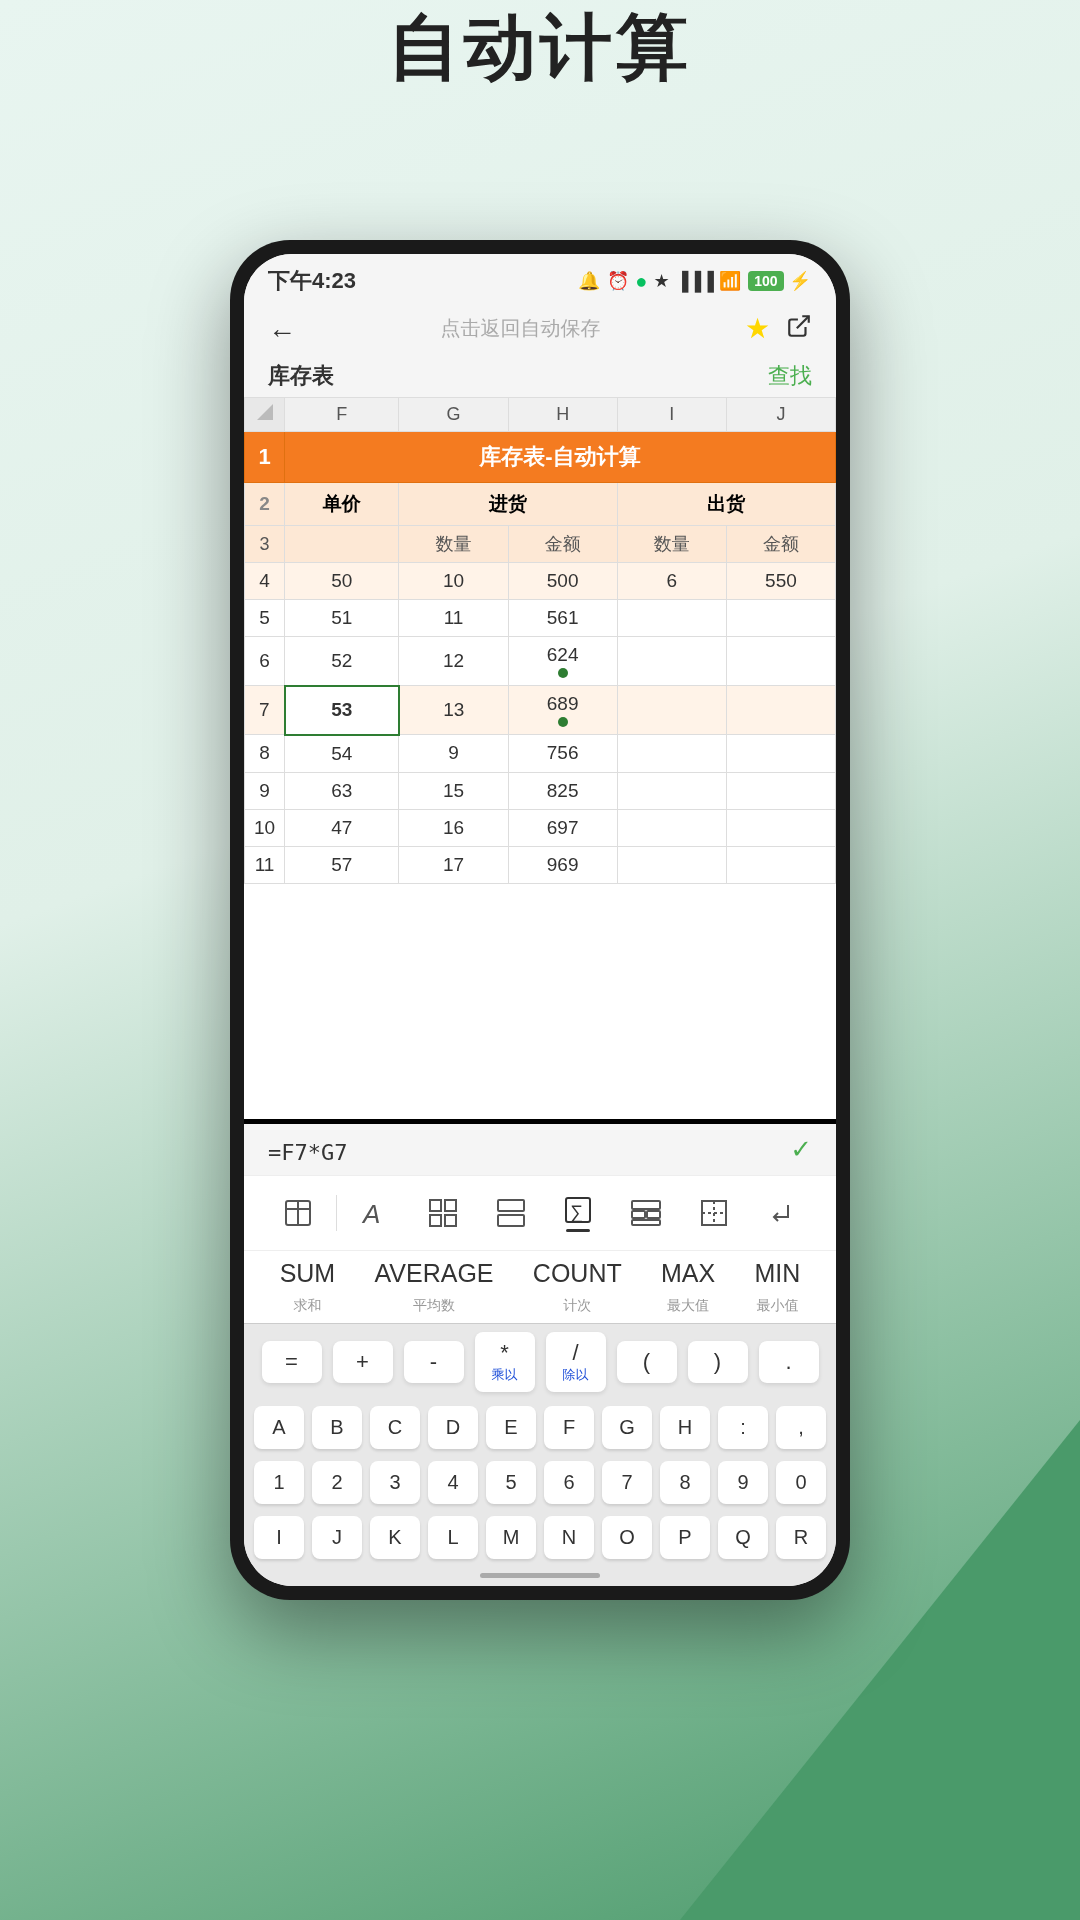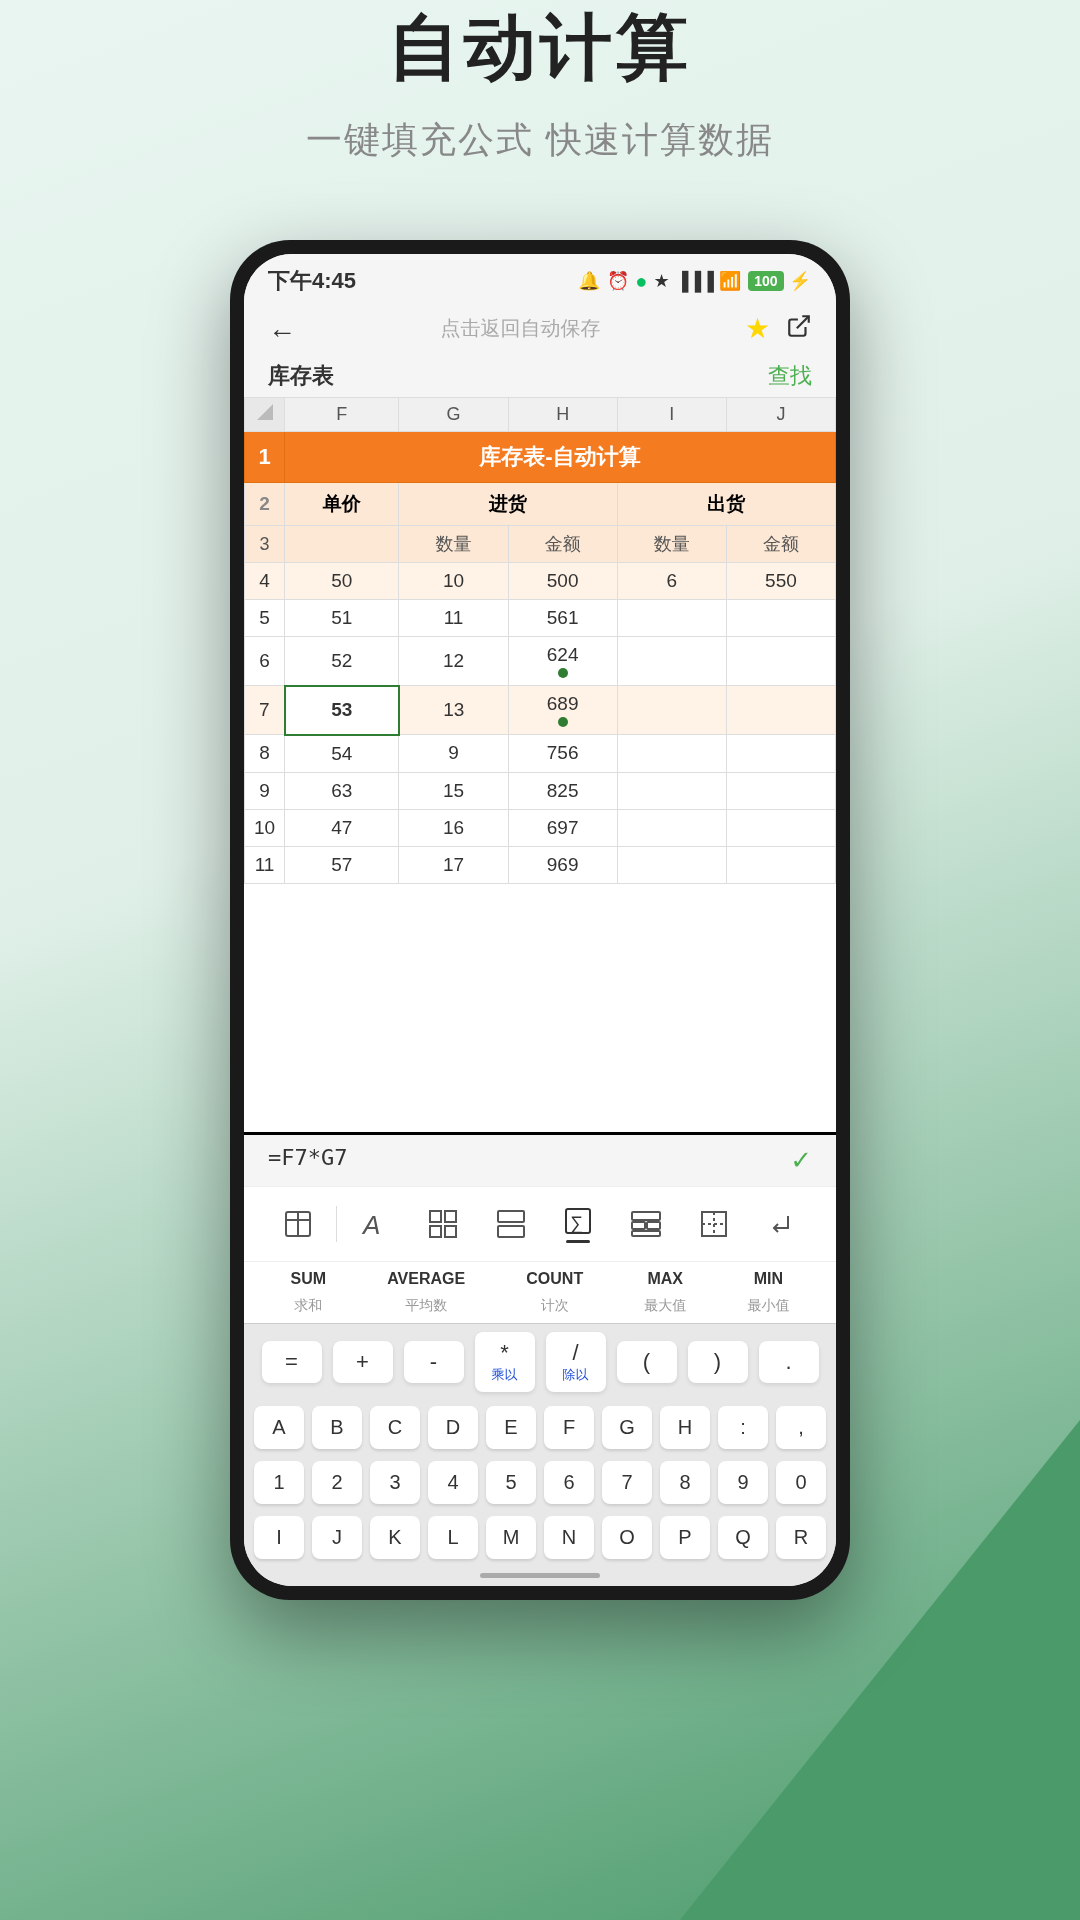--- a/index.html
+++ b/index.html
@@ -226,22 +226,22 @@
       background: white !important;
       font-weight: 600;
     }
 
     
     .formula-bar {
       background: #f5f5f5;
       padding: 10px 24px;
       display: flex;
       justify-content: space-between;
-      align-items: flex-start;
-      border-top: 3px solid #000000;
+      align-items: flex-end;
+      border-top: 5px solid #000000;
       flex-shrink: 0;
     }
     .formula-text {
       font-size: 22px;
       color: #333;
       font-family: monospace;
     }
     .formula-confirm {
       color: #4CAF50;
       font-size: 26px;
@@ -299,22 +299,22 @@
       border-top: 1px solid #eee;
       flex-shrink: 0;
     }
     .func-btn {
       display: flex;
       flex-direction: column;
       align-items: center;
       cursor: pointer;
     }
     .func-name {
-      font-size: 16px;
-      font-weight: 700;
+      font-size: 25px;
+      font-weight: 400;
       color: #333;
     }
     .func-desc {
       font-size: 14px;
       color: #999;
       margin-top: 9px;
     }
 
     
     .operator-bar {
@@ -384,28 +384,27 @@
       border-radius: 3px;
     }
   </style>
 </head>
 <body>
 
 <div class="bg-triangle"></div>
 
 <div class="page-header">
   <div class="page-title">自动计算</div>
-  <div class="page-subtitle">一键填充公式 快速计算数据</div>
 </div>
 
 <div class="phone-frame">
   <div class="phone-screen">
 
     <div class="status-bar">
-      <span class="status-time">下午4:45</span>
+      <span class="status-time">下午4:23</span>
       <div class="status-icons">
         <span>🔔</span>
         <span>⏰</span>
         <span style="color:#07C160;font-size:20px;">●</span>
         <span>★</span>
         <span>▐▐▐</span>
         <span>📶</span>
         <span class="battery-indicator">100</span>
         <span>⚡</span>
       </div>

